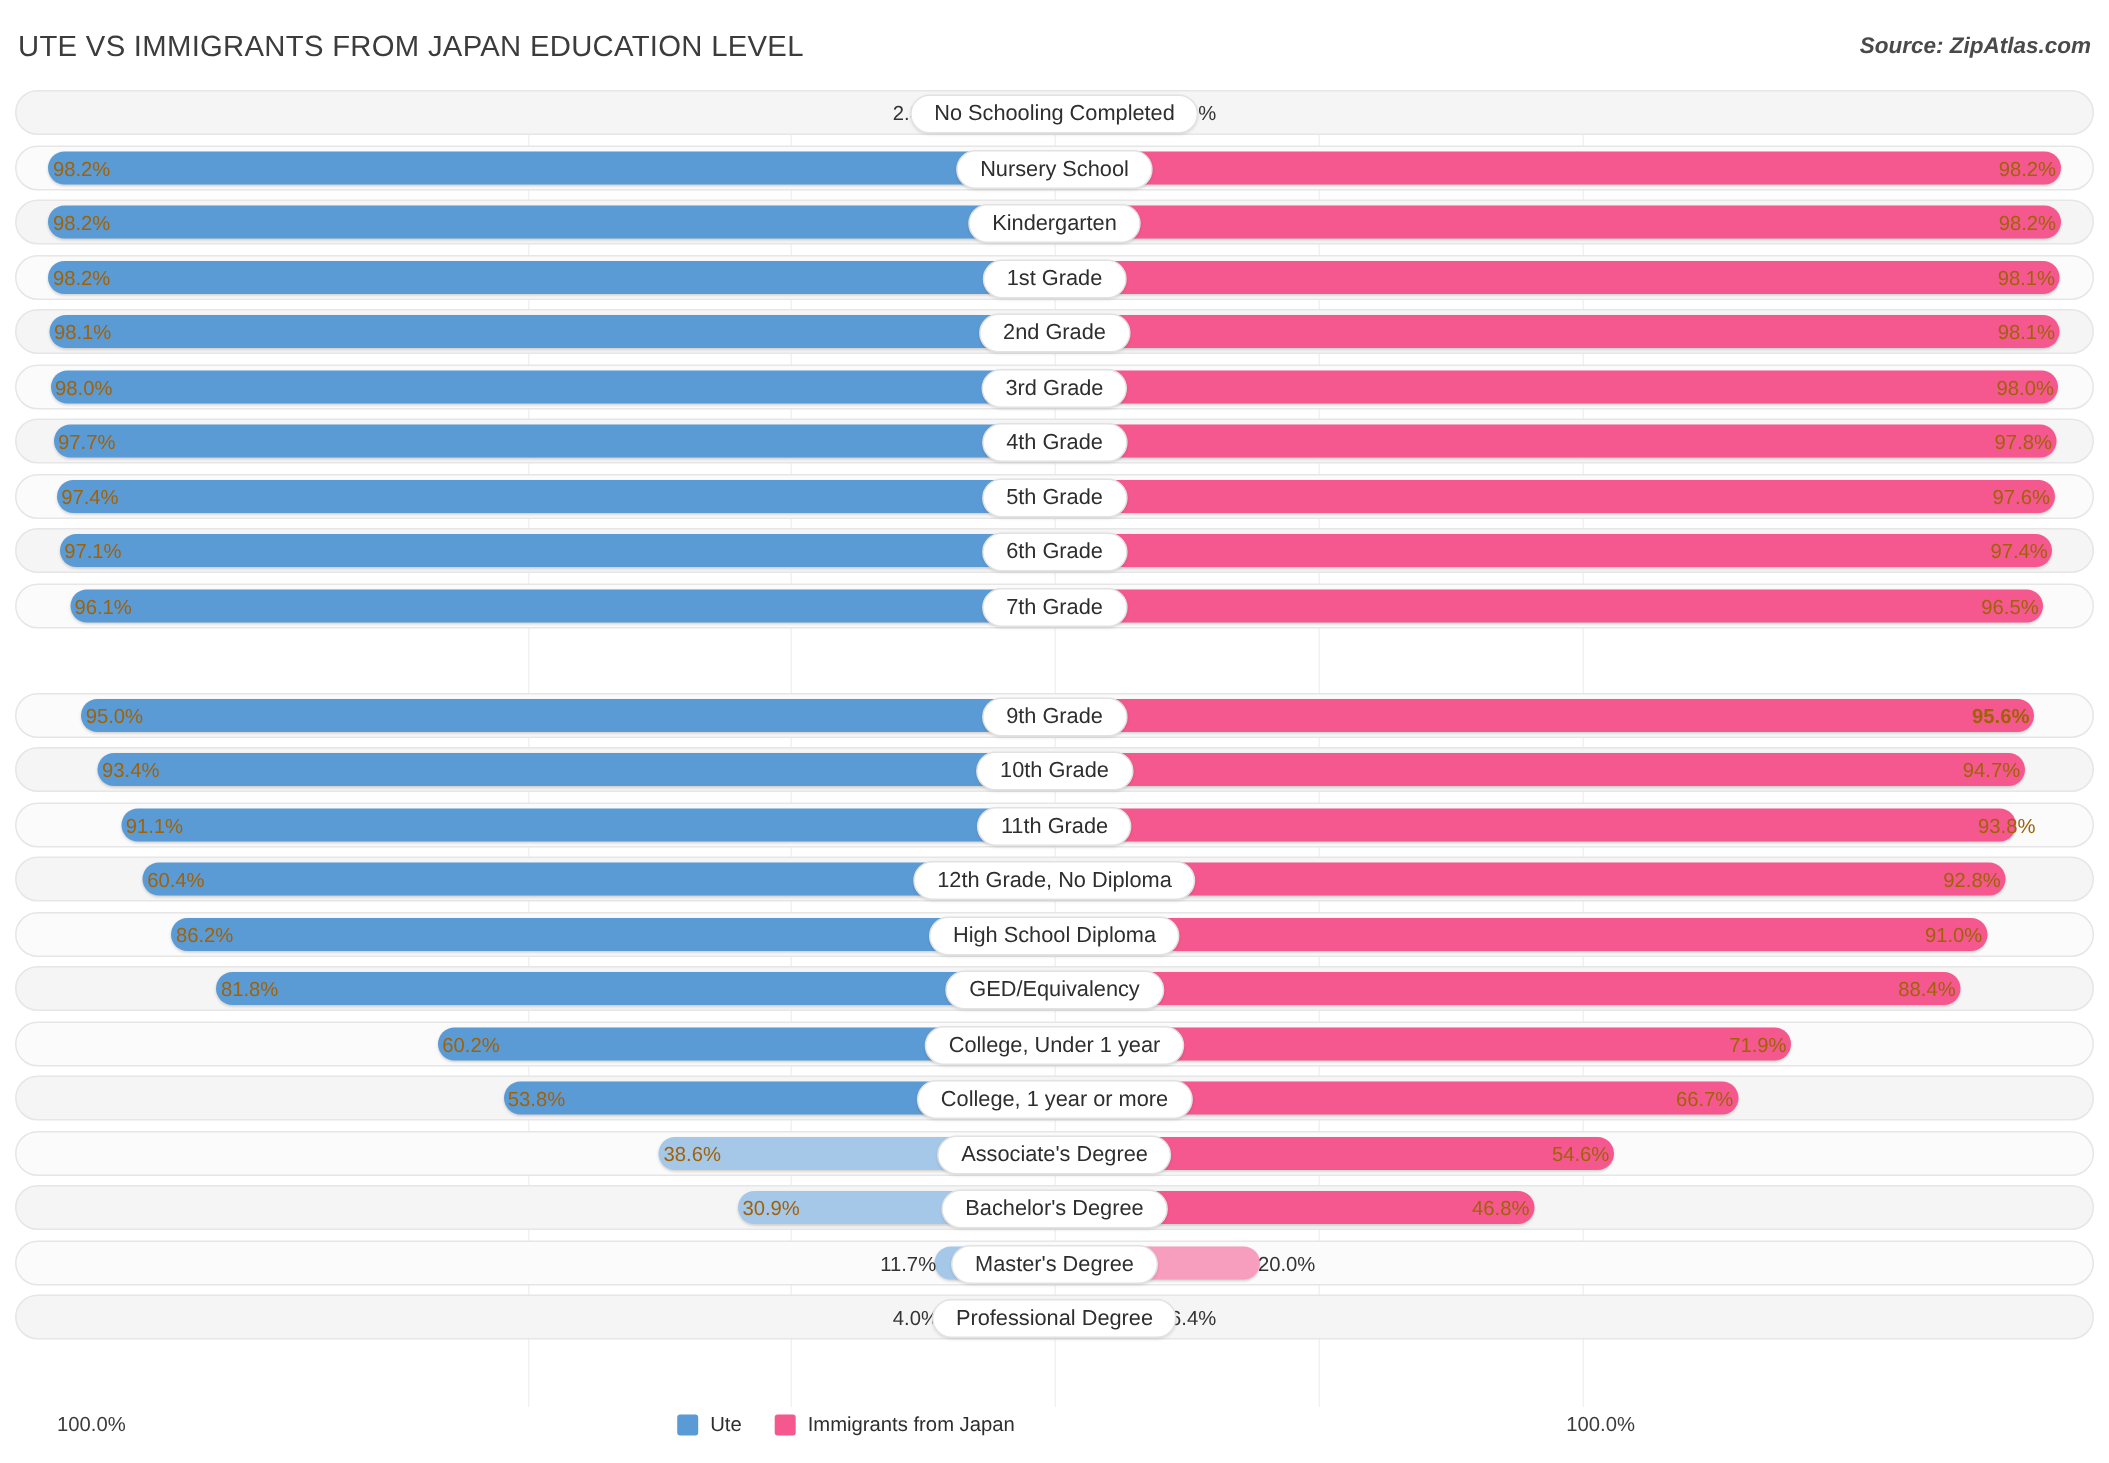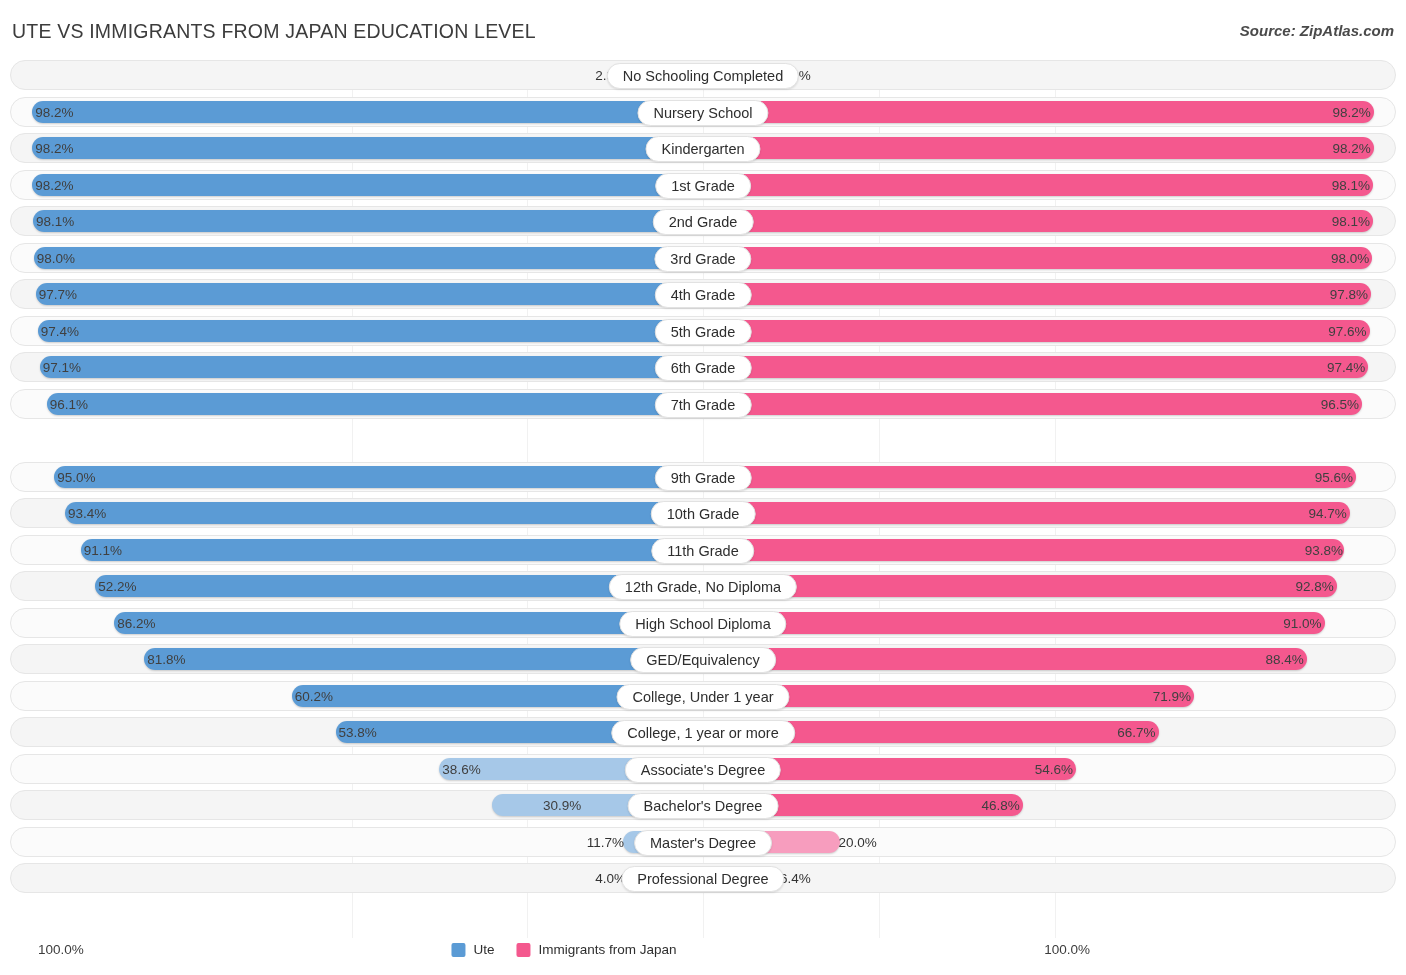--- a/index.html
+++ b/index.html
@@ -86,21 +86,21 @@
 
   
   .val {
     position: absolute;
     top: 0;
     height: 30px;
     line-height: 30px;
     font-size: 13.5px;
     white-space: nowrap;
   }
-  .val.inside  { color: #404040; }
+  .val.inside  { color: #a16207; }
   .val.outside { color: #333333; }
   .val.l { text-align: left; }
   .val.r { text-align: right; }
 
   
   .pill {
     position: absolute;
     left: 50%;
     top: 2px;
     transform: translateX(-50%);
@@ -261,47 +261,47 @@
             <div class="val inside l" style="left: 38.637px;">96.1%</div>
             <div class="val inside r" style="right: 35.905px;">96.5%</div>
             <div class="pill">7th Grade</div>
           </div>
         </div>
         <div class="row alt" style="top: 401.5px;">
           <div class="rowinner">
             <div class="bar left" style="width: 648.85px; background: rgb(91, 155, 213);"></div>
             <div class="bar right" style="width: 652.948px; background: rgb(244, 88, 142);"></div>
             <div class="val inside l" style="left: 46.15px;">95.0%</div>
-            <div class="val inside r" style="right: 42.052px;">95.6%</div>
+            <div class="val inside r" style="right: 42.052px; font-weight: bold;">95.6%</div>
             <div class="pill">9th Grade</div>
           </div>
         </div>
         <div class="row" style="top: 438px;">
           <div class="rowinner">
             <div class="bar left" style="width: 637.922px; background: rgb(91, 155, 213);"></div>
             <div class="bar right" style="width: 646.801px; background: rgb(244, 88, 142);"></div>
             <div class="val inside l" style="left: 57.078px;">93.4%</div>
             <div class="val inside r" style="right: 48.199px;">94.7%</div>
             <div class="pill">10th Grade</div>
           </div>
         </div>
         <div class="row alt" style="top: 474.5px;">
           <div class="rowinner">
             <div class="bar left" style="width: 622.213px; background: rgb(91, 155, 213);"></div>
             <div class="bar right" style="width: 640.654px; background: rgb(244, 88, 142);"></div>
             <div class="val inside l" style="left: 72.787px;">91.1%</div>
-            <div class="val inside r" style="right: 52px;">93.8%</div>
+            <div class="val inside r" style="right: 38px;">93.8%</div>
             <div class="pill">11th Grade</div>
           </div>
         </div>
         <div class="row" style="top: 511px;">
           <div class="rowinner">
             <div class="bar left" style="width: 607.87px; background: rgb(91, 155, 213);"></div>
             <div class="bar right" style="width: 633.824px; background: rgb(244, 88, 142);"></div>
-            <div class="val inside l" style="left: 87.13px;">52.2%</div>
+            <div class="val inside l" style="left: 87.13px;">60.4%</div>
             <div class="val inside r" style="right: 61.176px;">92.8%</div>
             <div class="pill">12th Grade, No Diploma</div>
           </div>
         </div>
         <div class="row alt" style="top: 547.5px;">
           <div class="rowinner">
             <div class="bar left" style="width: 588.746px; background: rgb(91, 155, 213);"></div>
             <div class="bar right" style="width: 621.53px; background: rgb(244, 88, 142);"></div>
             <div class="val inside l" style="left: 106.254px;">86.2%</div>
             <div class="val inside r" style="right: 73.47px;">91.0%</div>
@@ -341,21 +341,21 @@
             <div class="bar right" style="width: 372.918px; background: rgb(244, 88, 142);"></div>
             <div class="val inside l" style="left: 431.362px;">38.6%</div>
             <div class="val inside r" style="right: 322.082px;">54.6%</div>
             <div class="pill">Associate's Degree</div>
           </div>
         </div>
         <div class="row" style="top: 730px;">
           <div class="rowinner">
             <div class="bar left" style="width: 211.047px; background: rgb(166, 200, 232);"></div>
             <div class="bar right" style="width: 319.644px; background: rgb(244, 88, 142);"></div>
-            <div class="val inside l" style="left: 483.953px; margin-left: 48px;">30.9%</div>
+            <div class="val inside l" style="left: 483.953px;">30.9%</div>
             <div class="val inside r" style="right: 375.356px;">46.8%</div>
             <div class="pill">Bachelor's Degree</div>
           </div>
         </div>
         <div class="row alt" style="top: 766.5px;">
           <div class="rowinner">
             <div class="bar left cap" style="width: 79.911px; background: rgb(166, 200, 232);"></div>
             <div class="bar right" style="width: 136.6px; background: rgb(247, 157, 190);"></div>
             <div class="val outside r" style="right: 770.911px;">11.7%</div>
             <div class="val outside l" style="left: 827.6px;">20.0%</div>

